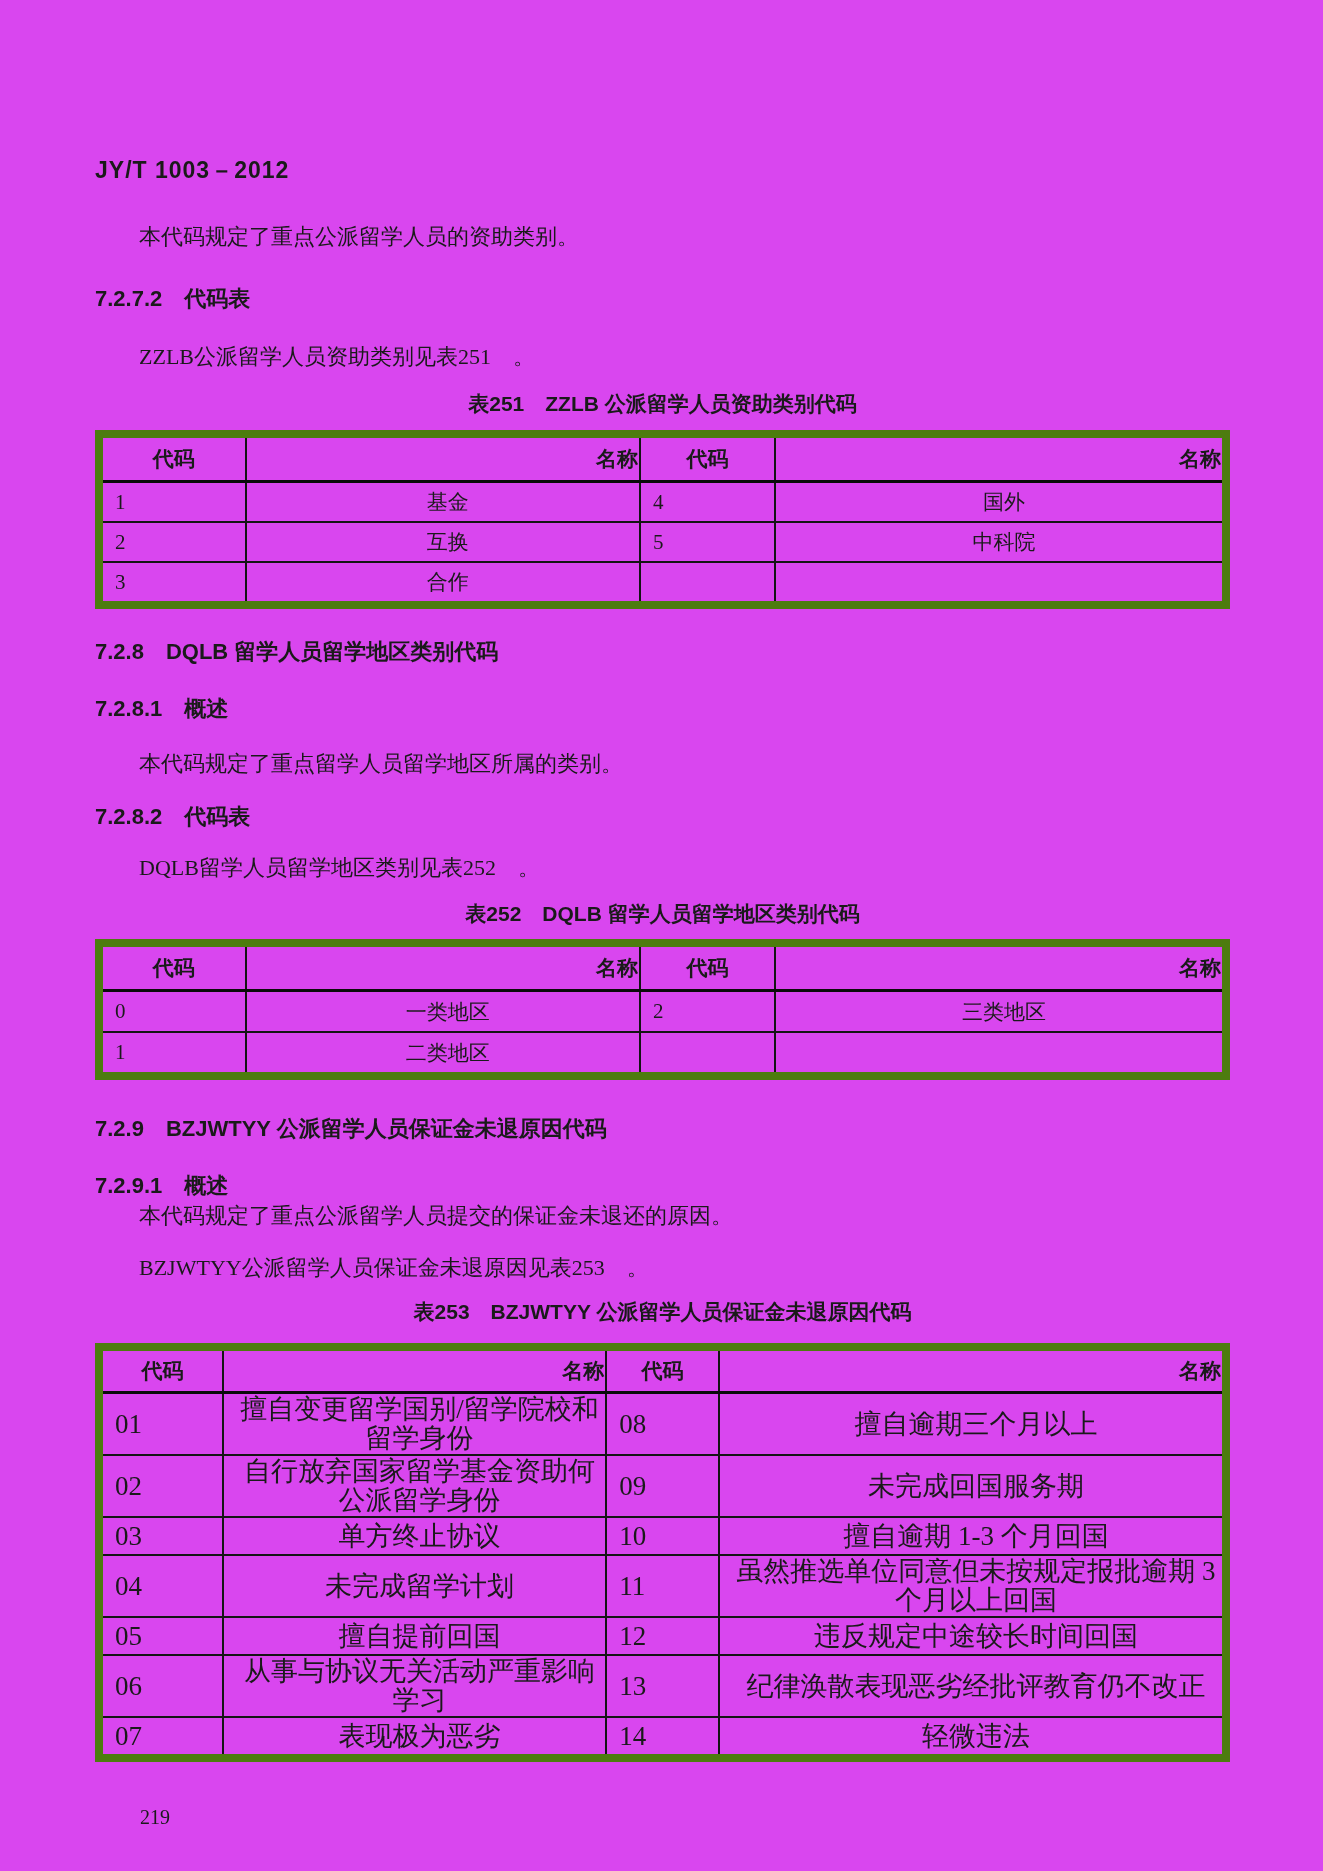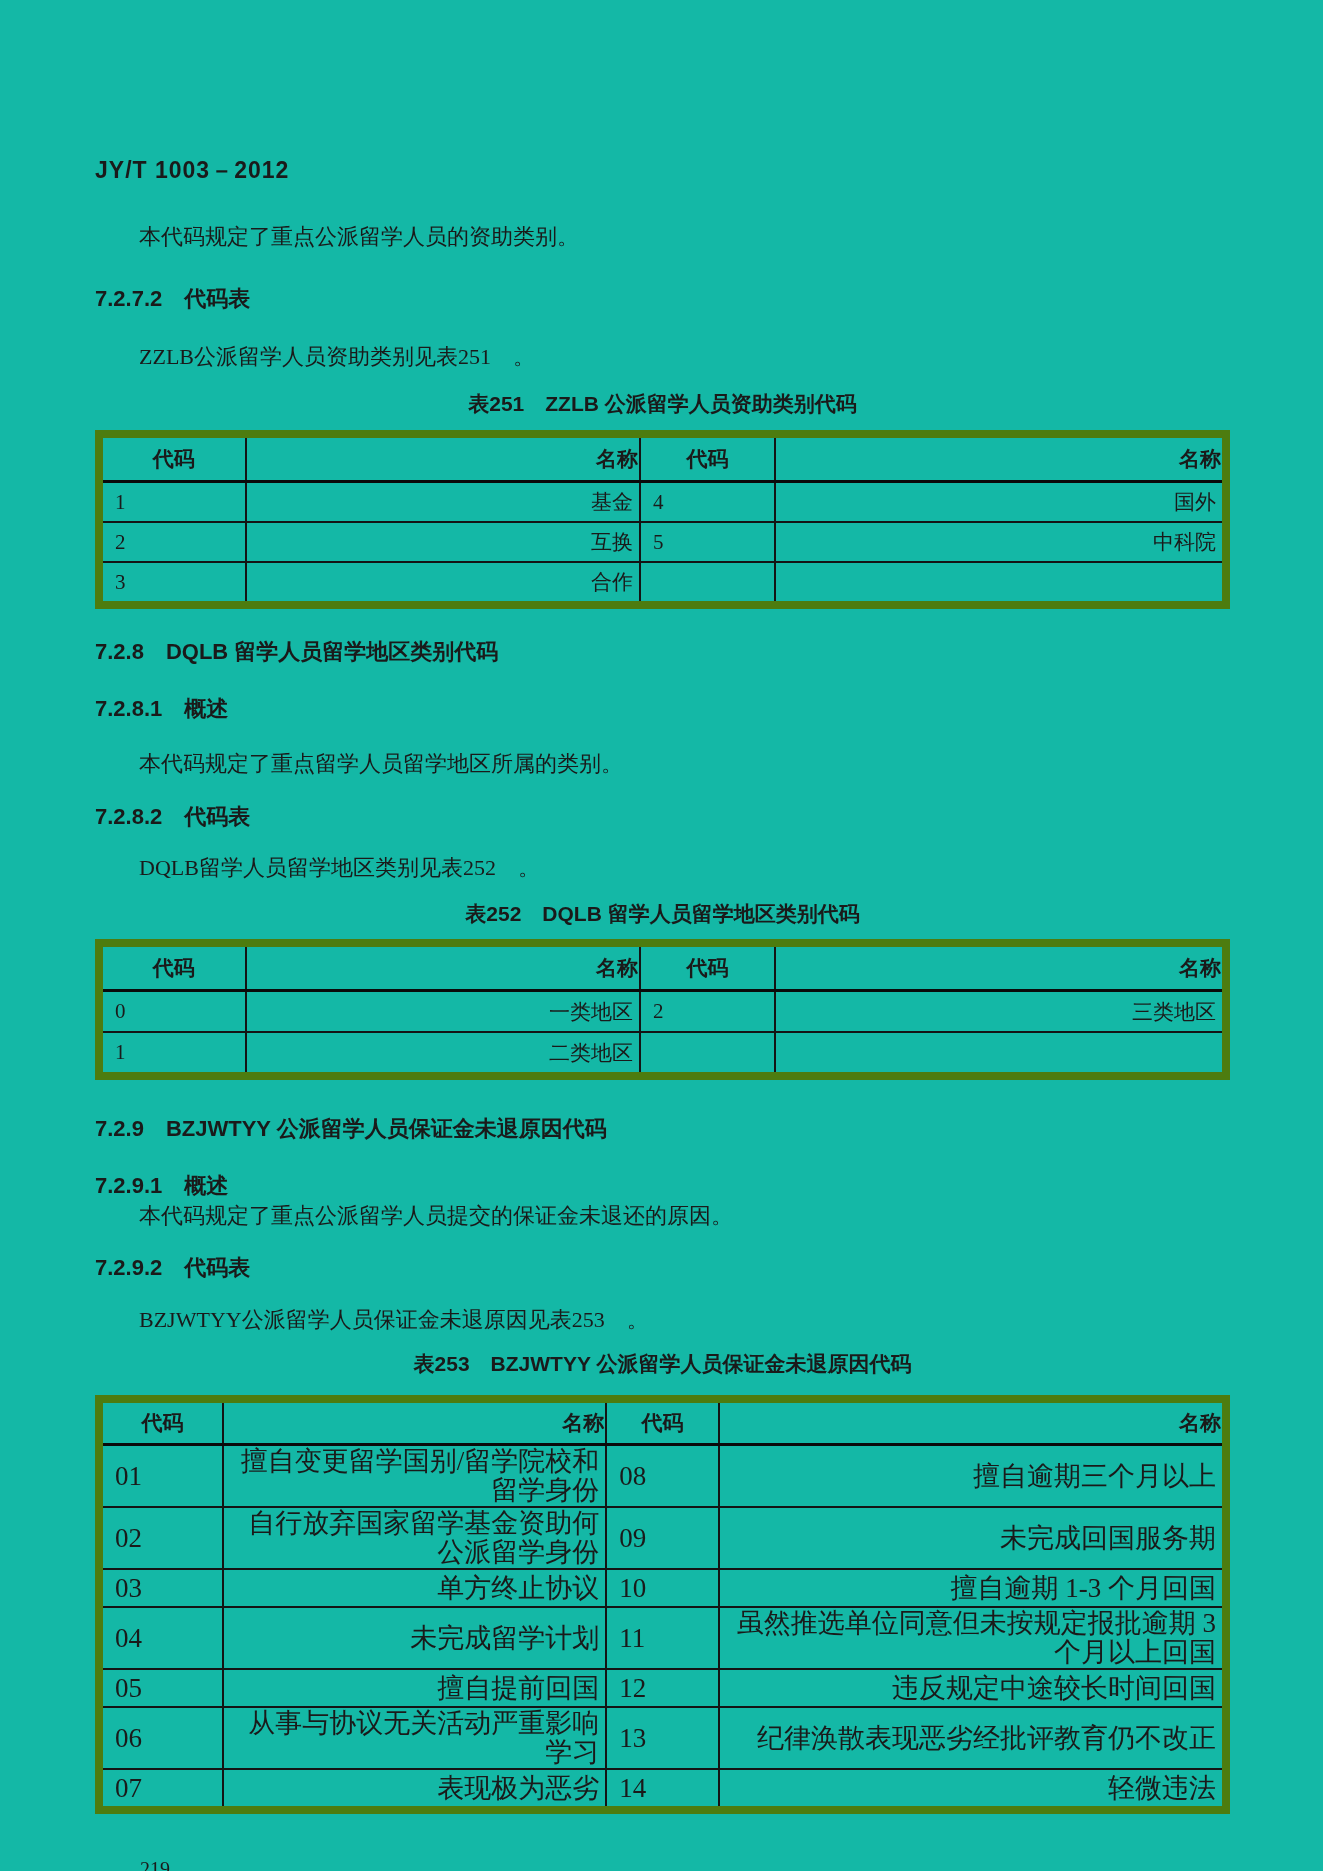--- a/index.html
+++ b/index.html
@@ -12,21 +12,21 @@
     height: 1871px;
     overflow: hidden;
     color: #1a1a1a;
     font-family: "Liberation Serif", "DejaVu Serif", serif;
   }
   .page {
     box-sizing: border-box;
     width: 1323px;
     height: 1871px;
     padding: 155px 93px 0 95px;
-    background: #14b8a6;
+    background: #d946ef;
   }
   .doc-header {
     font-family: "Liberation Sans", "DejaVu Sans", sans-serif;
     font-weight: 600;
     font-size: 23px;
     letter-spacing: 1px;
     line-height: 30px;
   }
   .body-p {
     font-size: 22px;
@@ -68,21 +68,21 @@
     vertical-align: middle;
   }
   .code-table td {
     font-size: 21px;
     border: 2px solid #141414;
     vertical-align: middle;
   }
   .code-table th.code-h { text-align: center; }
   .code-table th.name-h { text-align: right; padding-left: 26px; }
   .code-table td.code-c { text-align: left; padding-left: 12px; }
-  .code-table td.name-c { text-align: right; padding-left: 16px; padding-right: 6px; }
+  .code-table td.name-c { text-align: center; padding-left: 16px; padding-right: 6px; }
   .t251 { margin-top: 12px; }
   .t251 td { height: 36px; }
   .t252 { margin-top: 11px; }
   .t252 td { height: 37px; }
   .t253 { margin-top: 17px; }
   .t253 th { height: 38px; }
   .t253 td { height: 34px; font-size: 27px; line-height: 29px; }
   .h-728  { margin-top: 28px; }
   .h-7281 { margin-top: 27px; }
   .p-728  { margin-top: 25px; }
@@ -195,21 +195,20 @@
       </tr>
     </tbody>
   </table>
 
   <h3 class="sec-h h-729">7.2.9　BZJWTYY 公派留学人员保证金未退原因代码</h3>
 
   <h3 class="sec-h h-7291">7.2.9.1　概述</h3>
 
   <p class="body-p p-729">本代码规定了重点公派留学人员提交的保证金未退还的原因。</p>
 
-  <h3 class="sec-h h-7292">7.2.9.2　代码表</h3>
 
   <p class="body-p p-ref-253">BZJWTYY公派留学人员保证金未退原因见表253　。</p>
 
   <div class="tbl-title title-253">表253　BZJWTYY 公派留学人员保证金未退原因代码</div>
 
   <table class="code-table t253">
     <colgroup>
         <col style="width:11%">
         <col style="width:34%">
         <col style="width:10%">

